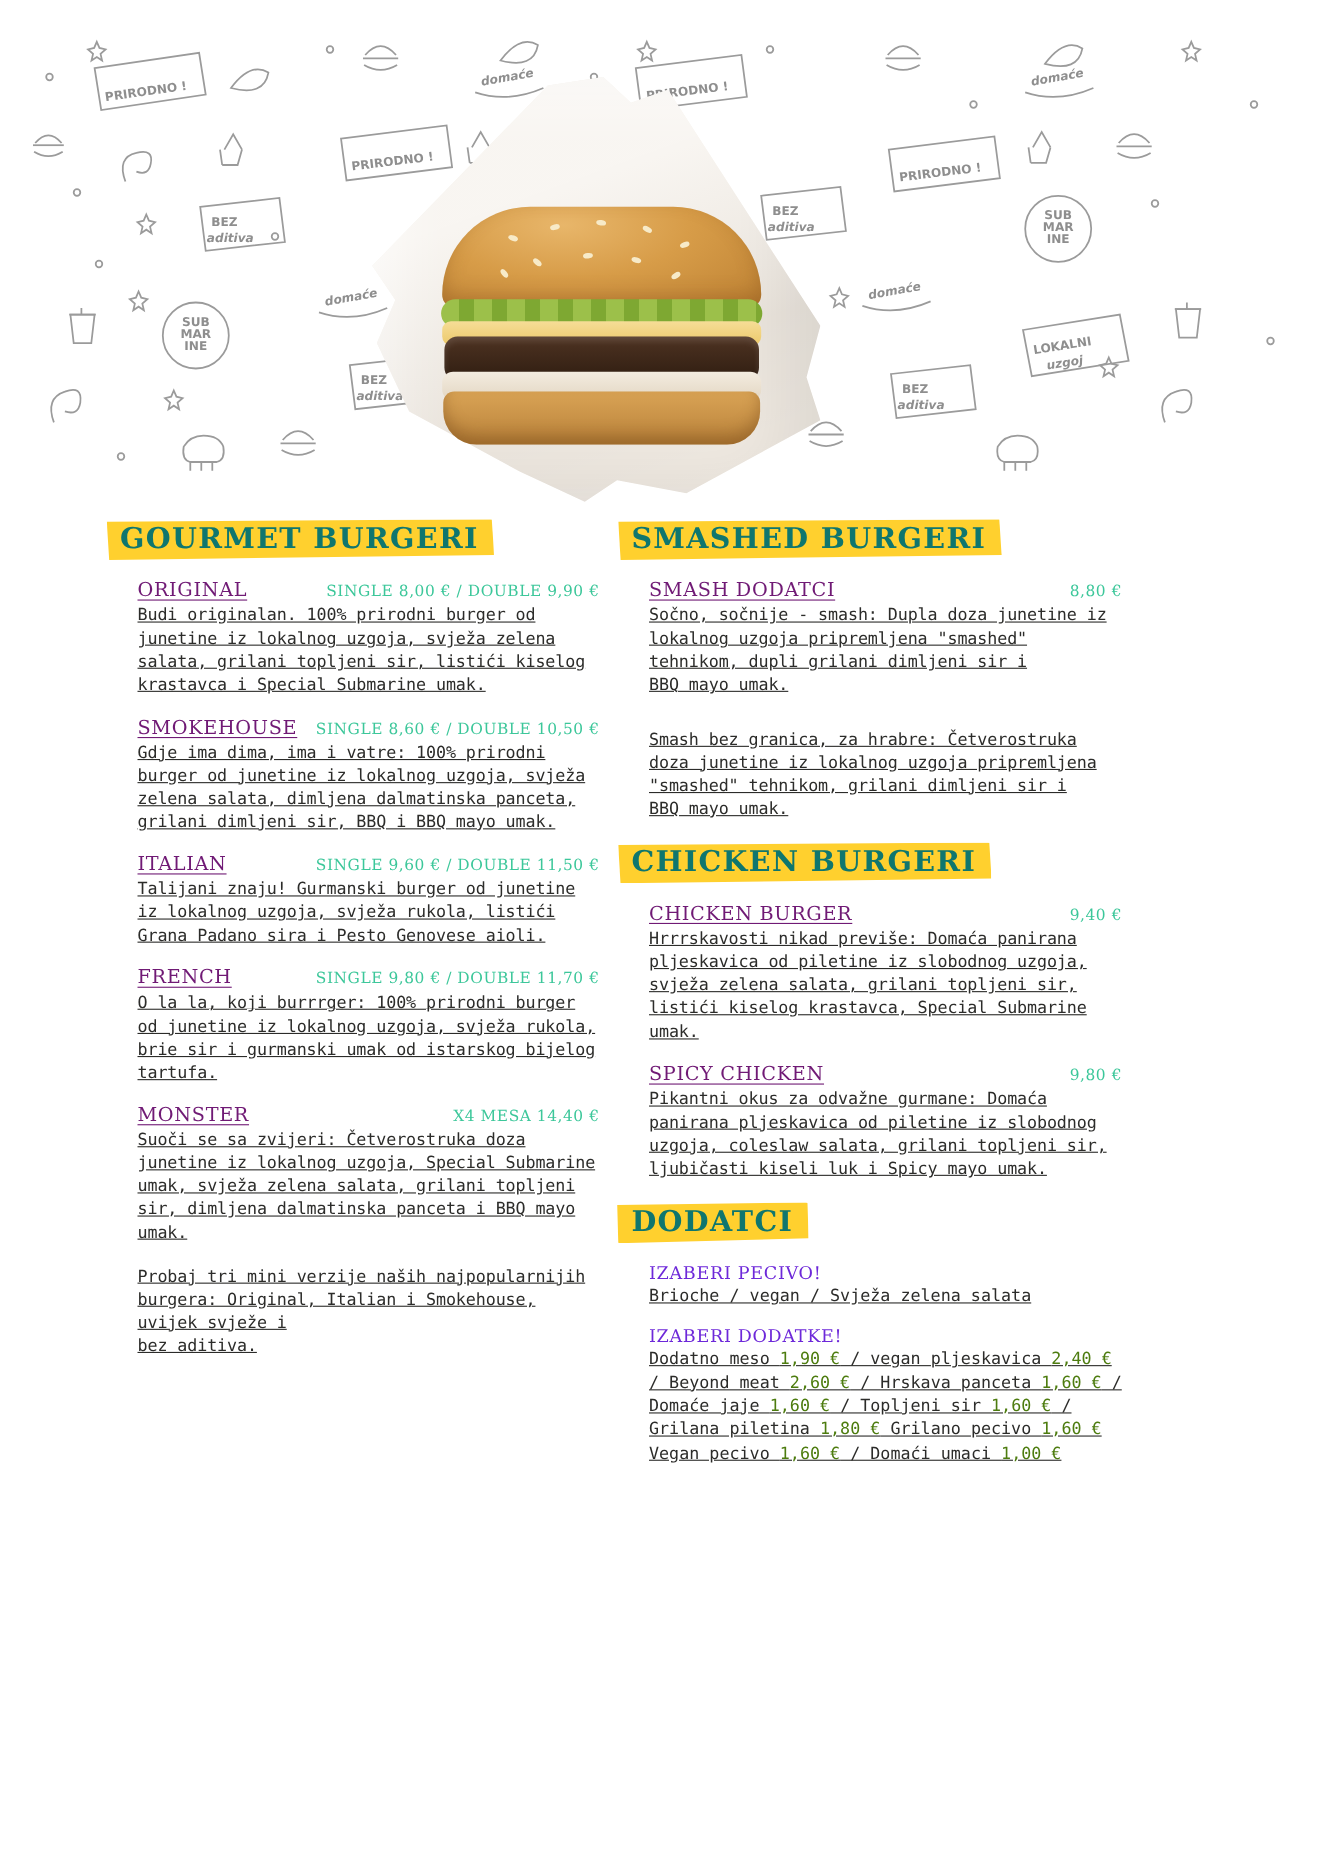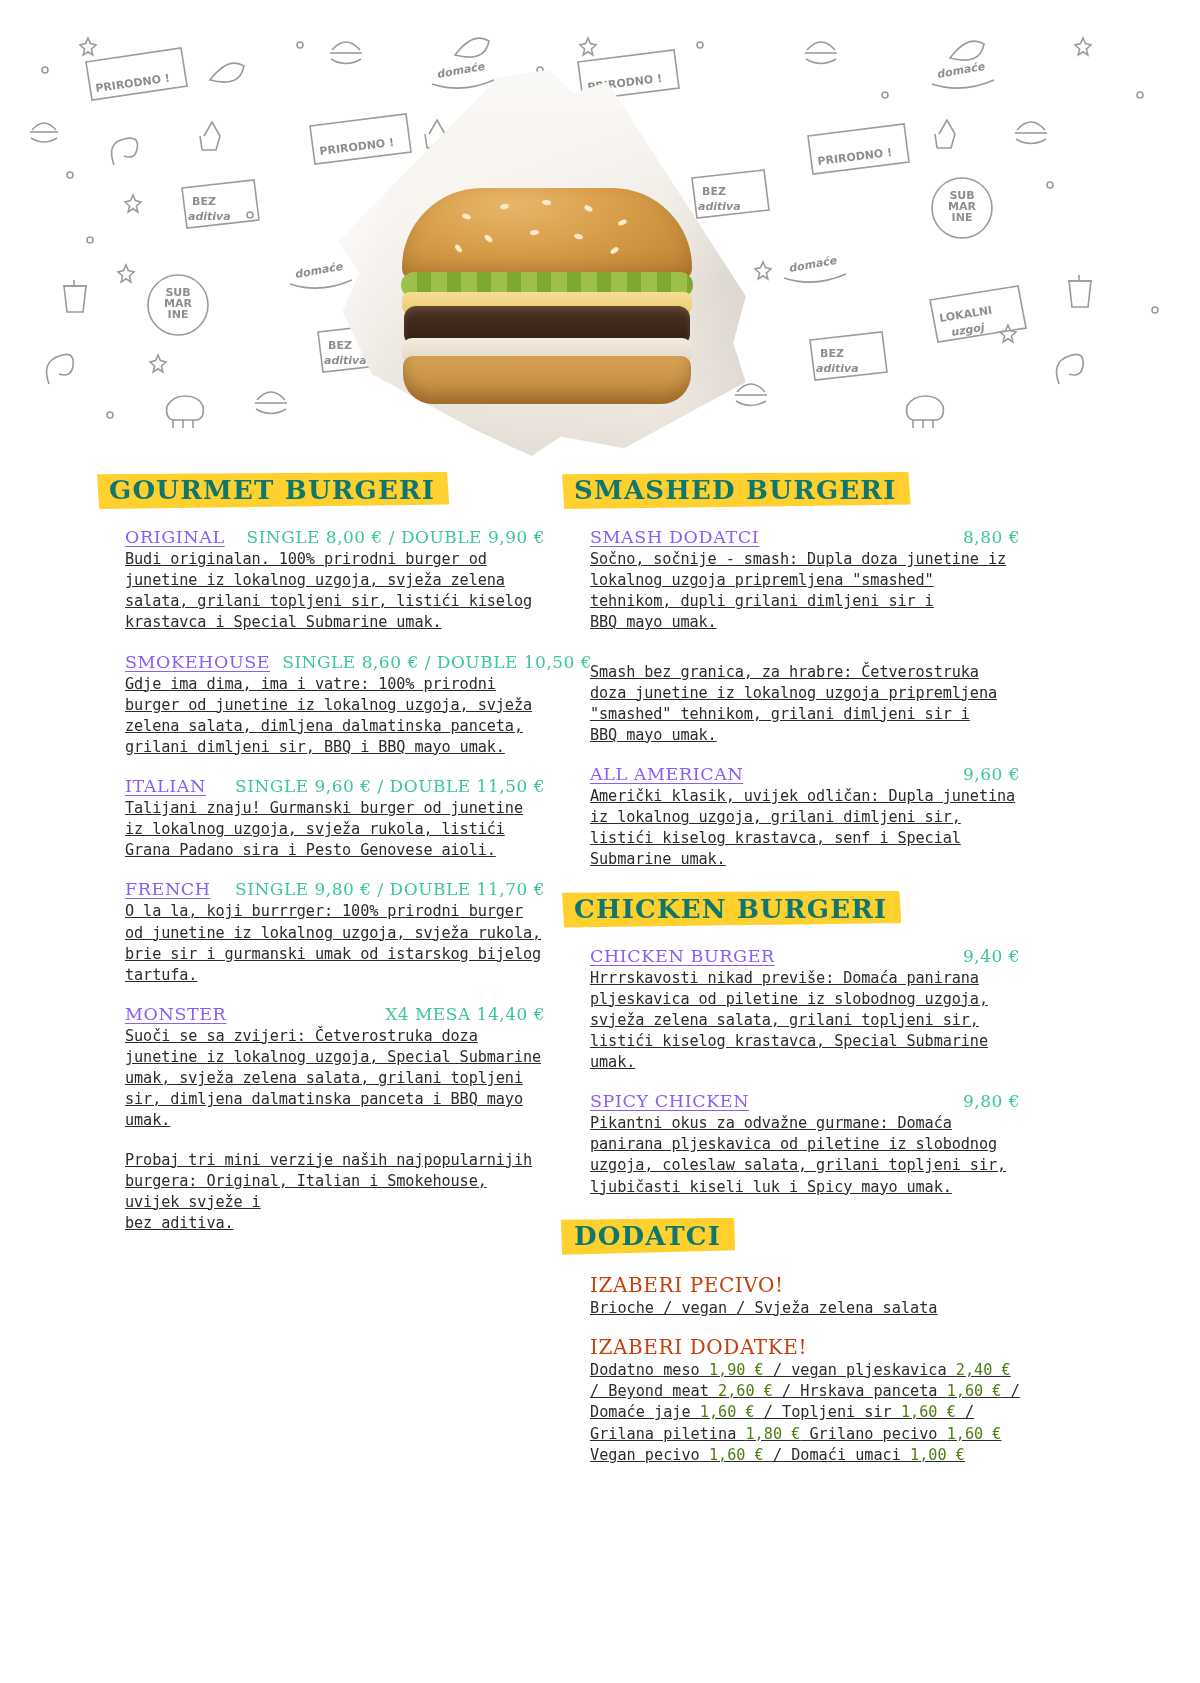--- a/index.html
+++ b/index.html
@@ -75,35 +75,35 @@
   .cat .hl{
     position:absolute;left:0;top:2px;right:0;bottom:2px;z-index:0;
     background:#ffd02e;border-radius:3px;
     clip-path:polygon(0.6% 6%, 99.4% 0%, 100% 88%, 1.2% 100%);
   }
   .cat span.txt{position:relative;z-index:1;}
   .item{margin:0 0 18px 0;padding-left:30px;}
   .item-head{display:flex;align-items:baseline;justify-content:space-between;gap:12px;}
   .item-name{
     font-family:"DejaVu Serif", serif;
-    font-size:17.5px;letter-spacing:.6px;color:#8b5cf6;
+    font-size:17.5px;letter-spacing:.6px;color:#701a75;
     text-decoration:underline;text-underline-offset:3px;
     text-decoration-thickness:1.3px;white-space:nowrap;
   }
   .item-price{
     font-family:"DejaVu Serif", serif;
-    font-size:17px;letter-spacing:.5px;color:#3cc79a;white-space:nowrap;
+    font-size:14px;letter-spacing:.5px;color:#3cc79a;white-space:nowrap;
   }
   .item-desc{
     margin-top:2px;font-size:15.2px;line-height:1.39;color:#2c2c2a;
     letter-spacing:-0.1px;
     text-decoration:underline;
   }
   .extras{padding-left:30px;}
-  .extras-title{font-family:"DejaVu Serif", serif;font-size:20px;letter-spacing:.6px;color:#c2410c;}
+  .extras-title{font-family:"DejaVu Serif", serif;font-size:16px;letter-spacing:.6px;color:#6d28d9;}
   .extras-line{font-size:15.2px;line-height:1.4;color:#2c2c2a;margin-top:1px;text-decoration:underline;}
   .extras-block{margin-bottom:16px;}
   .eur{color:#4d7c0f;}
   
   .dood{fill:none;stroke:#9b9b9b;stroke-width:1.6;}
   .doodtxt{font-family:"DejaVu Sans", sans-serif;font-size:11px;fill:#8e8e8e;font-weight:bold;}
 </style>
 </head>
 <body>
 
@@ -374,26 +374,20 @@
   <div class="col col-right" id="col-right"><div class="cat"><span class="hl"></span><span class="txt">SMASHED BURGERI</span></div><div class="item">
         <div class="item-head">
           <div class="item-name">SMASH DODATCI</div>
           <div class="item-price">8,80 €</div>
         </div>
         <div class="item-desc" style="white-space: pre-line;">Sočno, sočnije - smash: Dupla doza junetine iz lokalnog uzgoja pripremljena "smashed" tehnikom, dupli grilani dimljeni sir i
 BBQ mayo umak.</div>
       </div><div class="item">
         <div class="item-desc" style="white-space: pre-line; margin-top: 28px;">Smash bez granica, za hrabre: Četverostruka doza junetine iz lokalnog uzgoja pripremljena "smashed" tehnikom, grilani dimljeni sir i
 BBQ mayo umak.</div>
-      </div><div class="item">
-        <div class="item-head">
-          <div class="item-name">ALL AMERICAN</div>
-          <div class="item-price">9,60 €</div>
-        </div>
-        <div class="item-desc">Američki klasik, uvijek odličan: Dupla junetina iz lokalnog uzgoja, grilani dimljeni sir, listići kiselog krastavca, senf i Special Submarine umak.</div>
       </div><div class="cat"><span class="hl"></span><span class="txt">CHICKEN BURGERI</span></div><div class="item">
         <div class="item-head">
           <div class="item-name">CHICKEN BURGER</div>
           <div class="item-price">9,40 €</div>
         </div>
         <div class="item-desc">Hrrrskavosti nikad previše: Domaća panirana pljeskavica od piletine iz slobodnog uzgoja, svježa zelena salata, grilani topljeni sir, listići kiselog krastavca, Special Submarine umak.</div>
       </div><div class="item">
         <div class="item-head">
           <div class="item-name">SPICY CHICKEN</div>
           <div class="item-price">9,80 €</div>

